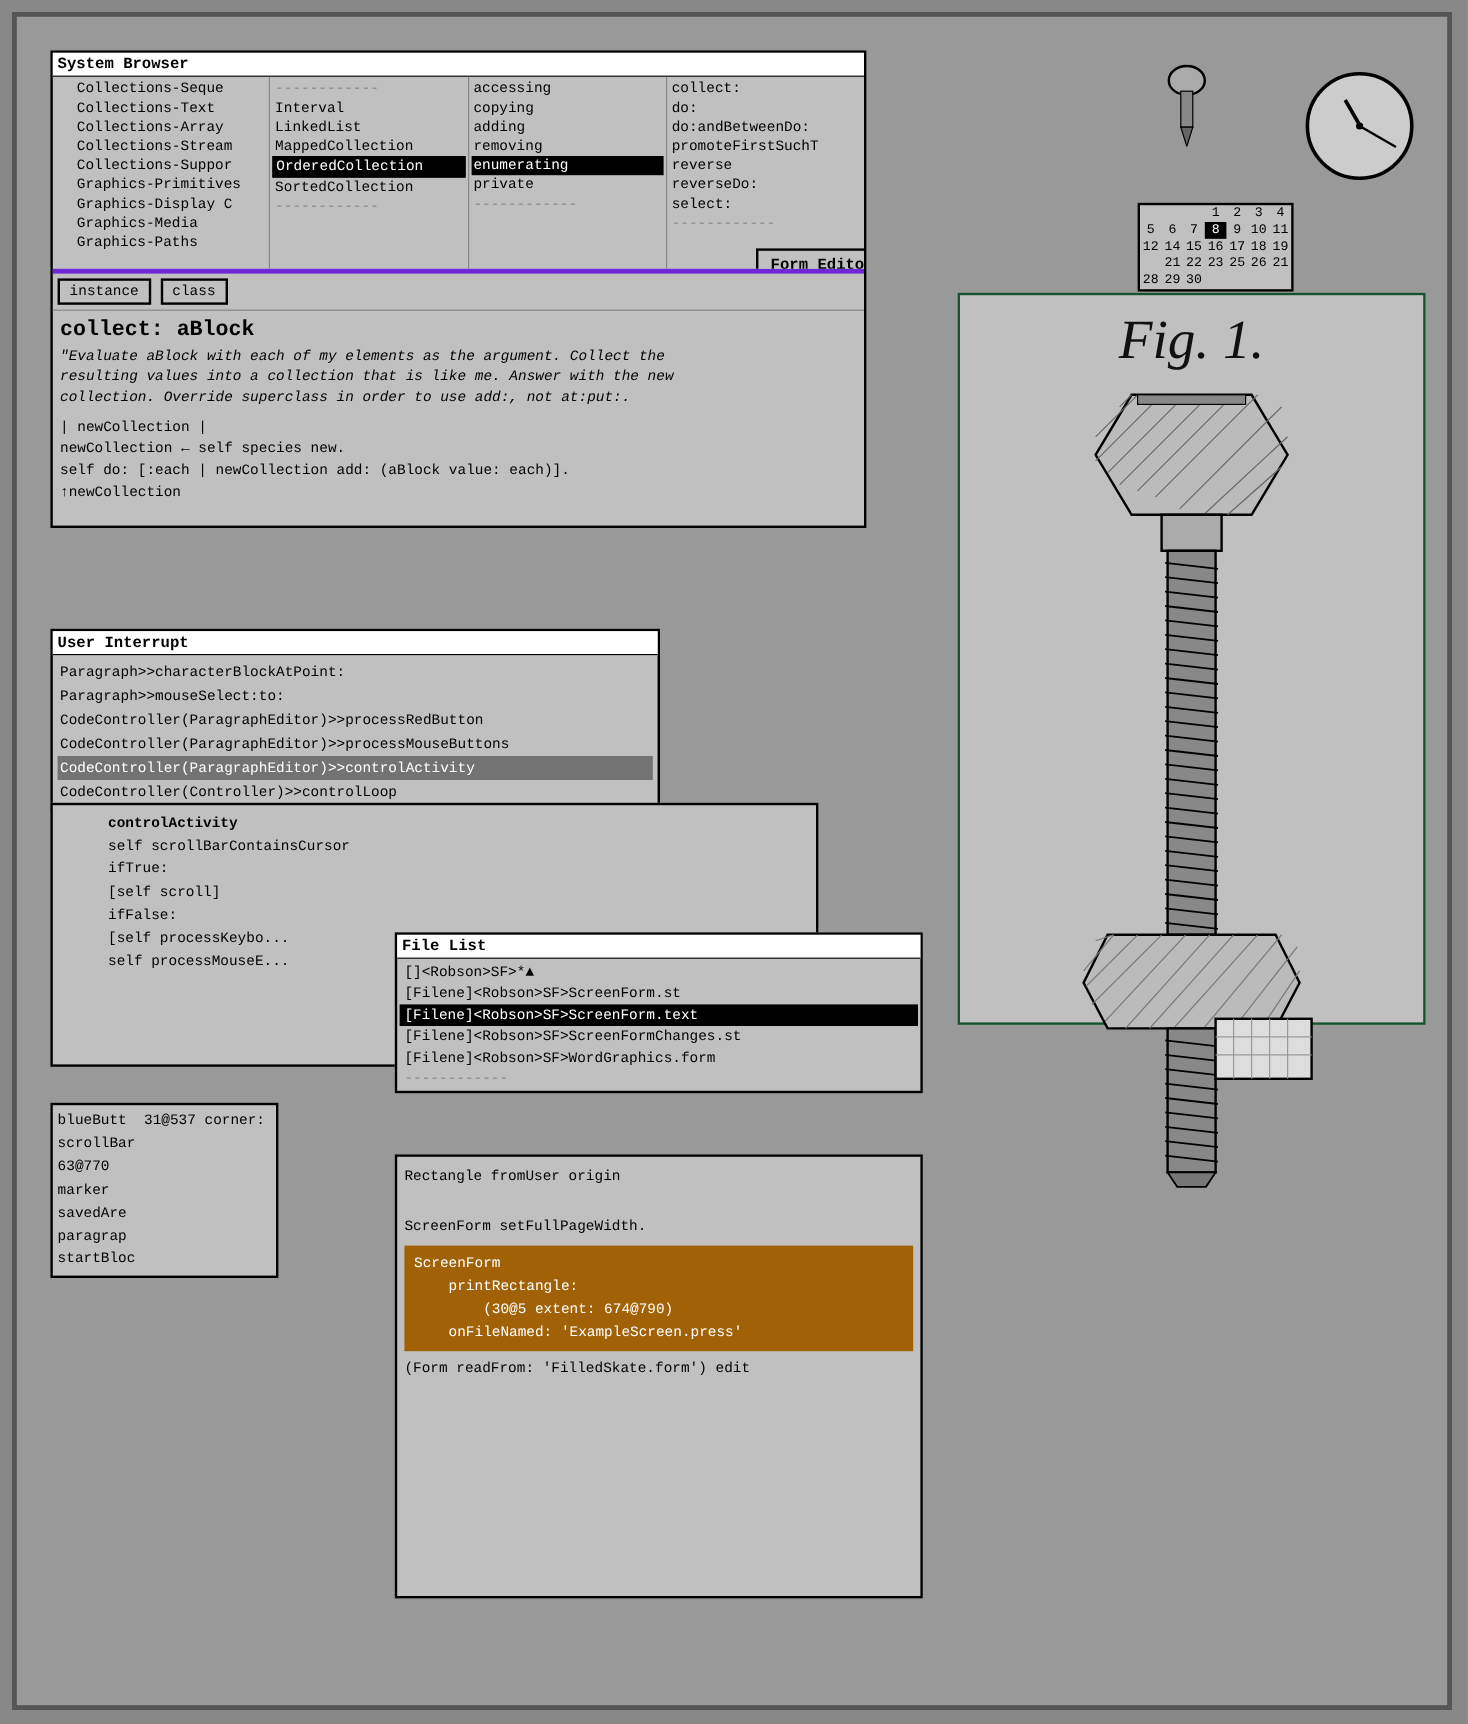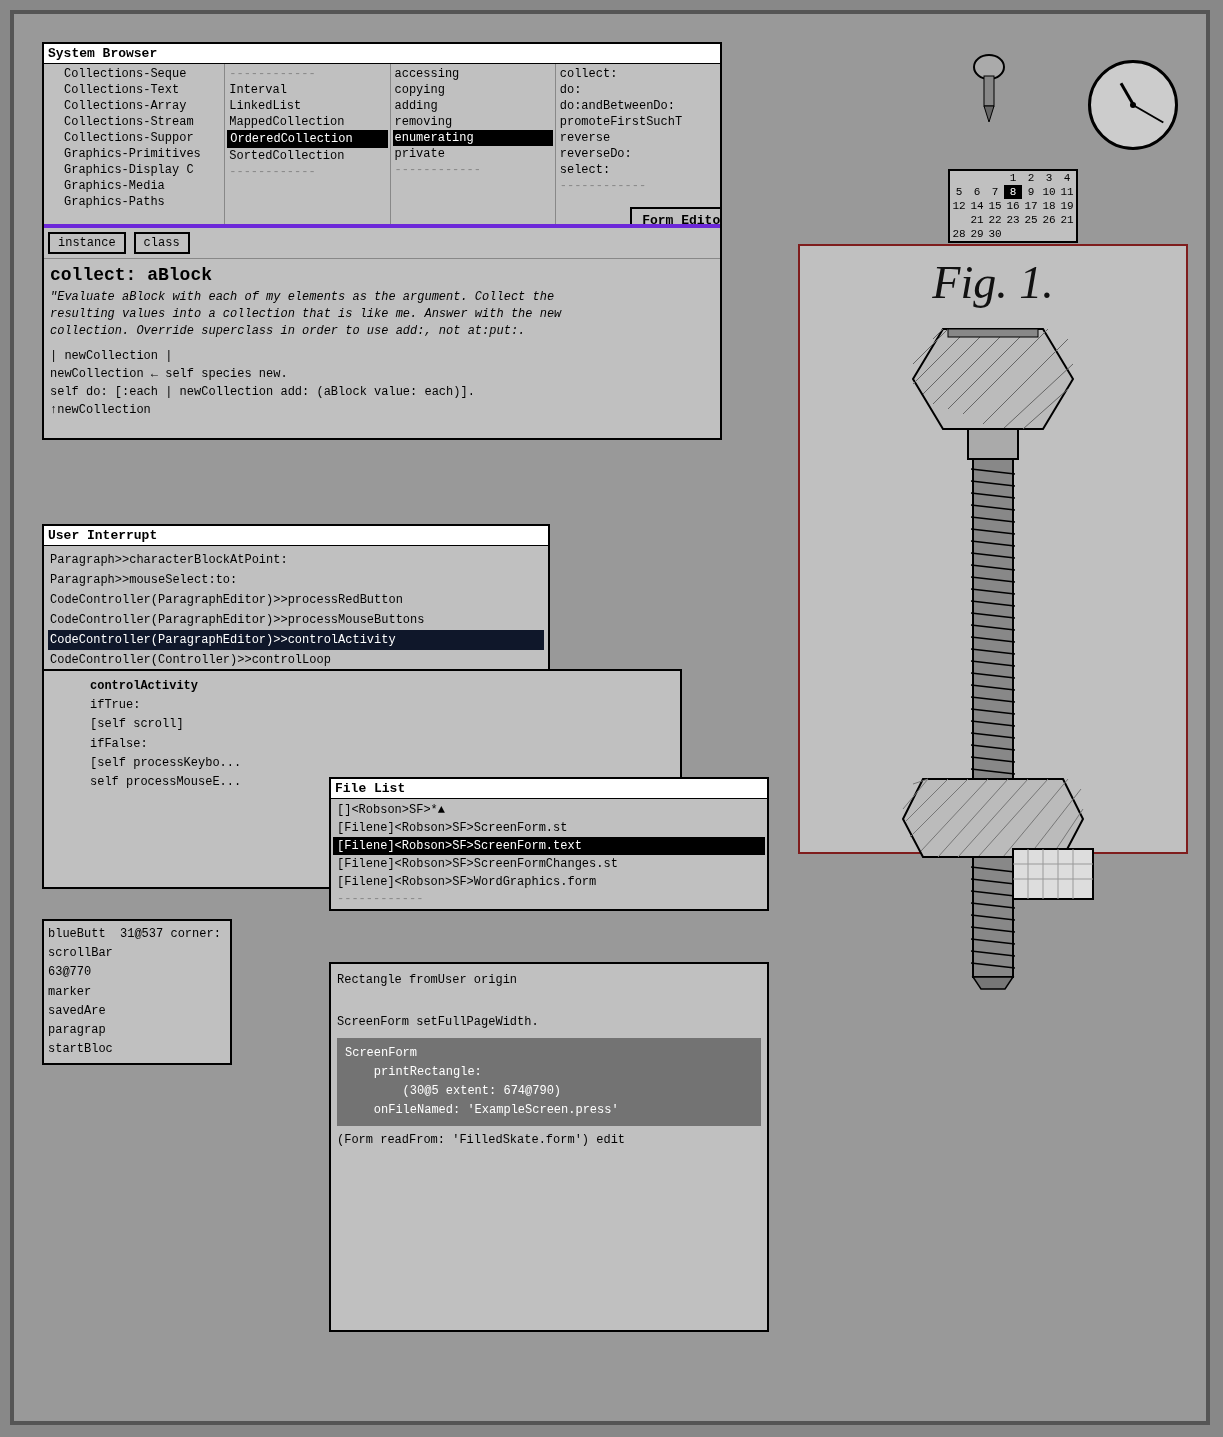--- a/index.html
+++ b/index.html
@@ -199,21 +199,21 @@
       min-height: 370px;
     }
 
     .code-area-content {
       padding: 6px;
       font-size: 12px;
       line-height: 1.6;
     }
 
     .code-area-content .black-box {
-      background: #737373;
+      background: #a16207;
       color: #fff;
       padding: 6px 8px;
       margin: 4px 0;
       font-size: 12px;
       line-height: 1.6;
     }
 
     .code-area-content .code-line {
       padding: 1px 0;
     }
@@ -429,21 +429,21 @@
   </div>
 
   <div style="position:absolute;top:38px;right:192px;">
     <svg width="50" height="70" viewBox="0 0 50 70">
       <ellipse cx="25" cy="15" rx="15" ry="12" fill="#aaa" stroke="#000" stroke-width="2"></ellipse>
       <rect x="20" y="24" width="10" height="30" fill="#888" stroke="#000" stroke-width="1"></rect>
       <polygon points="20,54 30,54 25,70" fill="#666" stroke="#000" stroke-width="1"></polygon>
     </svg>
   </div>
 
-  <div id="fig-area" style="position:absolute;top:230px;right:18px;width:390px;height:610px;background:#c0c0c0;border:2px solid #7f1d1d;">
+  <div id="fig-area" style="position:absolute;top:230px;right:18px;width:390px;height:610px;background:#c0c0c0;border:2px solid #14532d;">
     <div class="fig-title" style="font-family:Georgia,serif;font-style:italic;font-size:46px;padding:10px 0 0 0;text-align:center;color:#111;">Fig. 1.</div>
 
     <svg width="380" height="700" viewBox="0 0 380 700" style="display:block;margin:0 auto;">
 
       <polygon points="140,20 240,20 270,70 240,120 140,120 110,70" fill="#bbb" stroke="#000" stroke-width="2"></polygon>
 
       <line x1="130" y1="30" x2="140" y2="20" stroke="#666" stroke-width="1"></line>
       <line x1="145" y1="20" x2="110" y2="55" stroke="#666" stroke-width="1"></line>
       <line x1="165" y1="20" x2="110" y2="75" stroke="#666" stroke-width="1"></line>
       <line x1="185" y1="20" x2="120" y2="85" stroke="#666" stroke-width="1"></line>
@@ -524,28 +524,29 @@
     </svg>
   </div>
 
   <div class="window" id="user-interrupt" style="top: 510px; left: 28px; width: 508px;">
     <div class="window-title">User Interrupt</div>
     <div class="stack-trace">
       <div class="item">Paragraph&gt;&gt;characterBlockAtPoint:</div>
       <div class="item">Paragraph&gt;&gt;mouseSelect:to:</div>
       <div class="item">CodeController(ParagraphEditor)&gt;&gt;processRedButton</div>
       <div class="item">CodeController(ParagraphEditor)&gt;&gt;processMouseButtons</div>
-      <div class="item selected" style="background:#0f172a;color:#fff;">CodeController(ParagraphEditor)&gt;&gt;controlActivity</div>
+      <div class="item selected" style="background:#737373;color:#fff;">CodeController(ParagraphEditor)&gt;&gt;controlActivity</div>
       <div class="item">CodeController(Controller)&gt;&gt;controlLoop</div>
     </div>
   </div>
 
   <div class="window" id="control-activity" style="top: 655px; left: 28px; width: 640px;">
     <div class="code-content">
       <div class="bold">controlActivity</div>
+      <div>    self scrollBarContainsCursor</div>
       <div>        ifTrue:</div>
       <div>            [self scroll]</div>
       <div>        ifFalse:</div>
       <div>            [self processKeybo...</div>
       <div>    self processMouseE...</div>
     </div>
   </div>
 
   <div class="window" id="instance-info" style="top: 905px; left: 28px; width: 190px;">
     <div class="instance-content">

